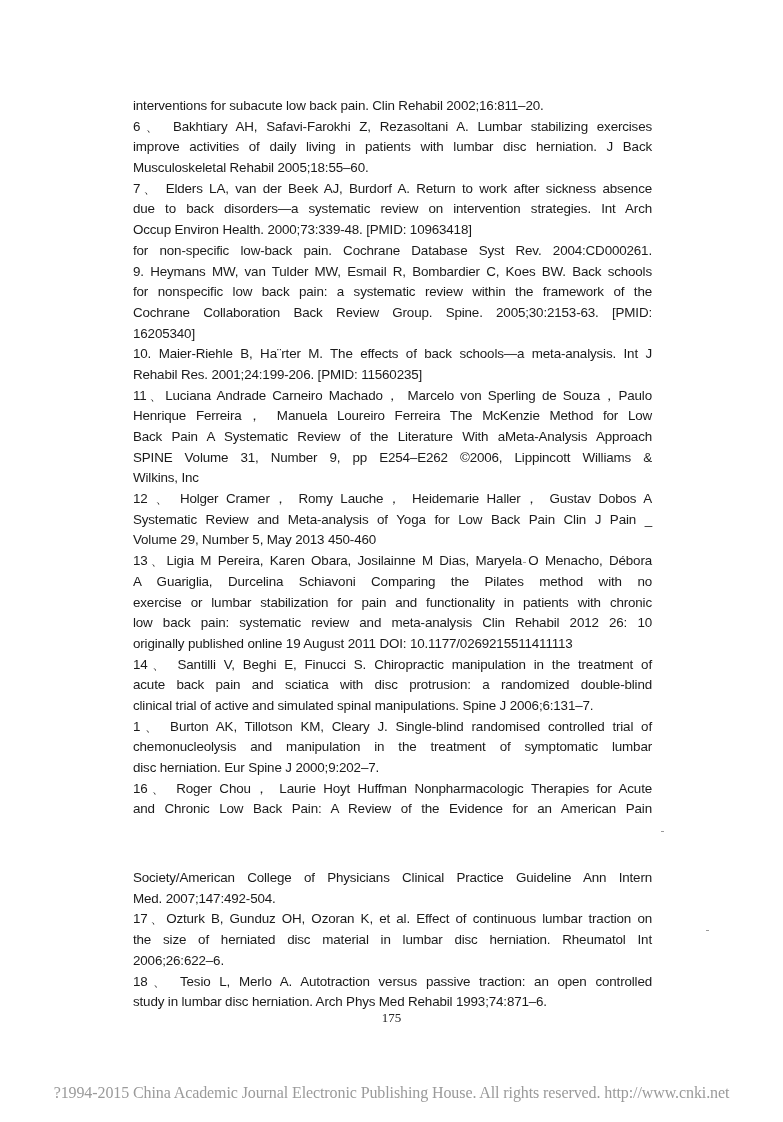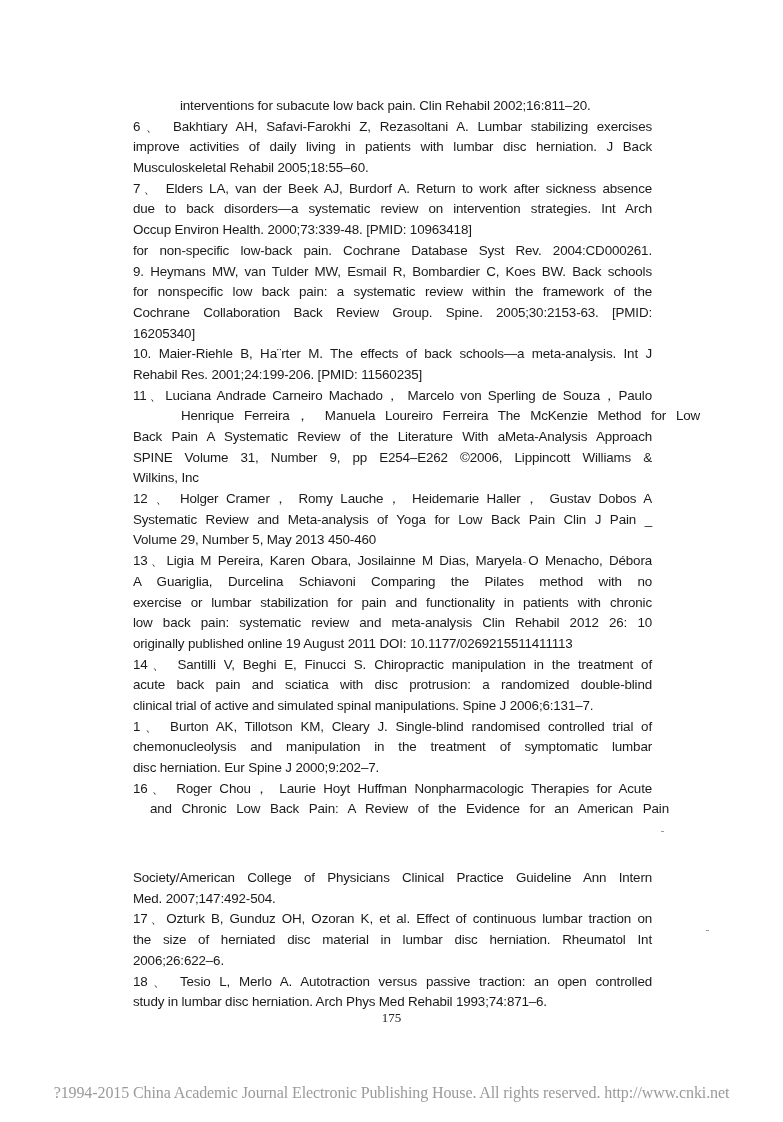--- a/index.html
+++ b/index.html
@@ -33,21 +33,21 @@
     letter-spacing: -0.1px;
   }
   .stray-dot { position: absolute; width: 3px; height: 1px; background: #999; }
 </style>
 </head>
 <body>
 
 <div class="page">
   <div class="refs" id="refs">
       <div>
-        <div class="line last" style="white-space: nowrap; margin-left: 47px;">interventions for subacute low back pain. Clin Rehabil 2002;16:811–20.</div>
+        <div class="line last" style="white-space: nowrap;">interventions for subacute low back pain. Clin Rehabil 2002;16:811–20.</div>
       </div>
       <div>
         <div class="line" style="white-space: normal; width: 519px;">6、 Bakhtiary AH, Safavi-Farokhi Z, Rezasoltani A. Lumbar stabilizing exercises</div>
         <div class="line" style="white-space: normal; width: 519px;">improve activities of daily living in patients with lumbar disc herniation. J Back</div>
         <div class="line last" style="white-space: nowrap;">Musculoskeletal Rehabil 2005;18:55–60.</div>
       </div>
       <div>
         <div class="line" style="white-space: normal; width: 519px;">7、 Elders LA, van der Beek AJ, Burdorf A. Return to work after sickness absence</div>
         <div class="line" style="white-space: normal; width: 519px;">due to back disorders—a systematic review on intervention strategies. Int Arch</div>
         <div class="line last" style="white-space: nowrap;">Occup Environ Health. 2000;73:339-48. [PMID: 10963418]</div>
@@ -60,21 +60,21 @@
         <div class="line" style="white-space: normal; width: 519px;">for nonspecific low back pain: a systematic review within the framework of the</div>
         <div class="line" style="white-space: normal; width: 519px;">Cochrane Collaboration Back Review Group. Spine. 2005;30:2153-63. [PMID:</div>
         <div class="line last" style="white-space: nowrap;">16205340]</div>
       </div>
       <div>
         <div class="line" style="white-space: normal; width: 519px;">10. Maier-Riehle B, Ha¨rter M. The effects of back schools—a meta-analysis. Int J</div>
         <div class="line last" style="white-space: nowrap;">Rehabil Res. 2001;24:199-206. [PMID: 11560235]</div>
       </div>
       <div>
         <div class="line" style="white-space: normal; width: 519px;">11、Luciana Andrade Carneiro Machado， Marcelo von Sperling de Souza，Paulo</div>
-        <div class="line" style="white-space: normal; width: 519px; margin-left: 48px;">Henrique Ferreira， Manuela Loureiro Ferreira  The McKenzie Method for Low</div>
+        <div class="line" style="white-space: normal; width: 519px;">Henrique Ferreira， Manuela Loureiro Ferreira  The McKenzie Method for Low</div>
         <div class="line" style="white-space: normal; width: 519px;">Back Pain A Systematic Review of the Literature With aMeta-Analysis Approach</div>
         <div class="line" style="white-space: normal; width: 519px;">SPINE Volume 31, Number 9, pp E254–E262 ©2006, Lippincott Williams &amp;</div>
         <div class="line last" style="white-space: nowrap;">Wilkins, Inc</div>
       </div>
       <div>
         <div class="line" style="white-space: normal; width: 519px;">12 、 Holger Cramer， Romy Lauche， Heidemarie Haller， Gustav Dobos  A</div>
         <div class="line" style="white-space: normal; width: 519px;">Systematic Review and Meta-analysis of Yoga for Low Back Pain Clin J Pain _</div>
         <div class="line last" style="white-space: nowrap;">Volume 29, Number 5, May 2013 450-460</div>
       </div>
       <div>
@@ -89,21 +89,21 @@
         <div class="line" style="white-space: normal; width: 519px;">acute back pain and sciatica with disc protrusion: a randomized double-blind</div>
         <div class="line last" style="white-space: nowrap;">clinical trial of active and simulated spinal manipulations. Spine J 2006;6:131–7.</div>
       </div>
       <div>
         <div class="line" style="white-space: normal; width: 519px;">1、 Burton AK, Tillotson KM, Cleary J. Single-blind randomised controlled trial of</div>
         <div class="line" style="white-space: normal; width: 519px;">chemonucleolysis and manipulation in the treatment of symptomatic lumbar</div>
         <div class="line last" style="white-space: nowrap;">disc herniation. Eur Spine J 2000;9:202–7.</div>
       </div>
       <div>
         <div class="line" style="white-space: normal; width: 519px;">16、 Roger Chou， Laurie Hoyt Huffman Nonpharmacologic Therapies for Acute</div>
-        <div class="line" style="white-space: normal; width: 519px; margin-left: 17px;">and Chronic Low Back Pain: A Review of the Evidence for an American Pain</div>
+        <div class="line" style="white-space: normal; width: 519px;">and Chronic Low Back Pain: A Review of the Evidence for an American Pain</div>
         <div class="line" style="white-space: normal; width: 519px; margin-top: 48px;">Society/American College of Physicians Clinical Practice Guideline Ann Intern</div>
         <div class="line last" style="white-space: nowrap;">Med. 2007;147:492-504.</div>
       </div>
       <div>
         <div class="line" style="white-space: normal; width: 519px;">17、Ozturk B, Gunduz OH, Ozoran K, et al. Effect of continuous lumbar traction on</div>
         <div class="line" style="white-space: normal; width: 519px;">the size of herniated disc material in lumbar disc herniation. Rheumatol Int</div>
         <div class="line last" style="white-space: nowrap;">2006;26:622–6.</div>
       </div>
       <div>
         <div class="line" style="white-space: normal; width: 519px;">18、 Tesio L, Merlo A. Autotraction versus passive traction: an open controlled</div>

